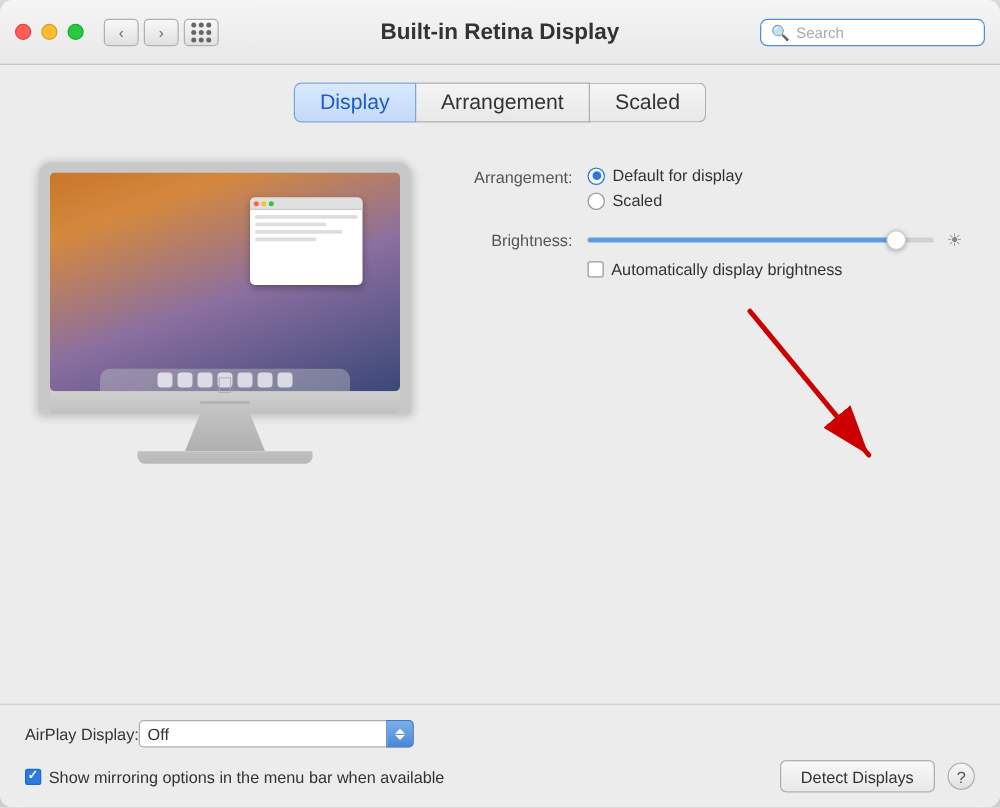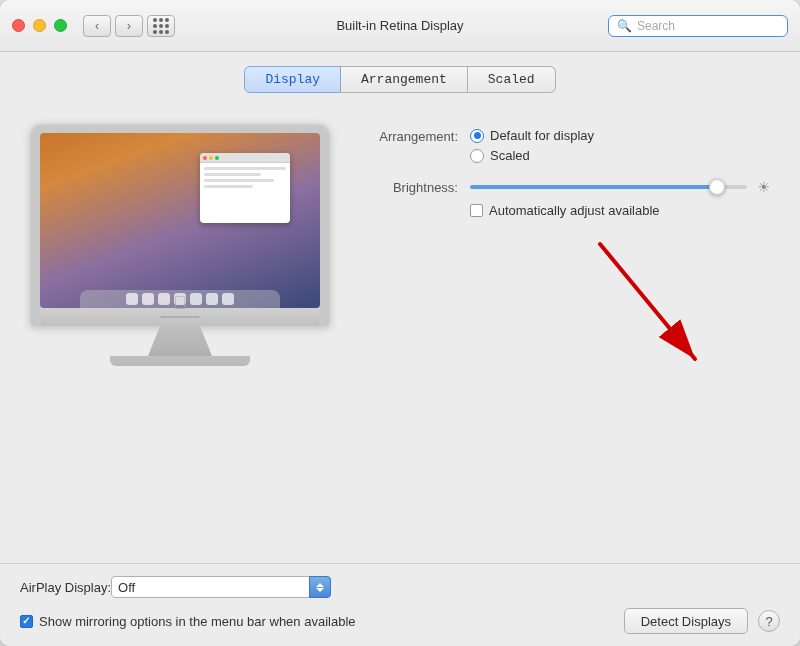--- a/index.html
+++ b/index.html
@@ -97,22 +97,22 @@
       width: 4px;
       height: 4px;
       background: #666;
       border-radius: 50%;
     }
 
     .titlebar-title {
       position: absolute;
       left: 50%;
       transform: translateX(-50%);
-      font-size: 13px;
-      font-weight: 400;
+      font-size: 18px;
+      font-weight: 700;
       color: #333;
     }
 
     .search-box {
       margin-left: auto;
       display: flex;
       align-items: center;
       background: white;
       border: 1.5px solid #4a90e2;
       border-radius: 6px;
@@ -136,27 +136,26 @@
     .tabs-container {
       display: flex;
       justify-content: center;
       padding: 14px 0 10px;
       gap: 0;
       flex-shrink: 0;
     }
 
     .tab {
       padding: 5px 20px;
-      font-size: 13px;
+      font-size: 17px;
       color: #333;
       cursor: pointer;
       border: 1px solid #b0b0b0;
       background: linear-gradient(to bottom, #f5f5f5, #e8e8e8);
       position: relative;
-      font-family: Liberation Mono, monospace;
     }
 
     .tab:first-child {
       border-radius: 6px 0 0 6px;
     }
 
     .tab:last-child {
       border-radius: 0 6px 6px 0;
     }
 
@@ -717,21 +716,21 @@
         <div class="setting-label">Brightness:</div>
         <div class="setting-control">
           <div class="brightness-row">
             <div class="slider-track">
               <div class="slider-thumb"></div>
             </div>
             <span style="font-size:14px; color:#888;">☀</span>
           </div>
           <div class="auto-brightness">
             <div class="checkbox"></div>
-            <span class="auto-brightness-label">Automatically adjust available</span>
+            <span class="auto-brightness-label">Automatically display brightness</span>
           </div>
         </div>
       </div>
 
       <div class="arrow-container">
         <svg class="red-arrow" viewBox="0 0 120 140" xmlns="http://www.w3.org/2000/svg">
 
           <defs>
             <marker id="arrowhead" markerWidth="10" markerHeight="7" refX="10" refY="3.5" orient="auto">
               <polygon points="0 0, 10 3.5, 0 7" fill="#cc0000"></polygon>

